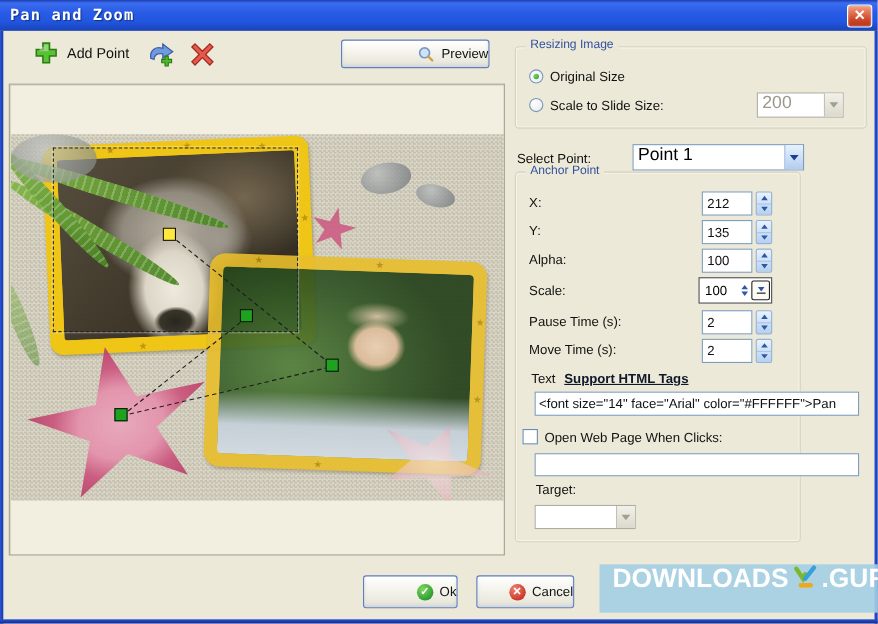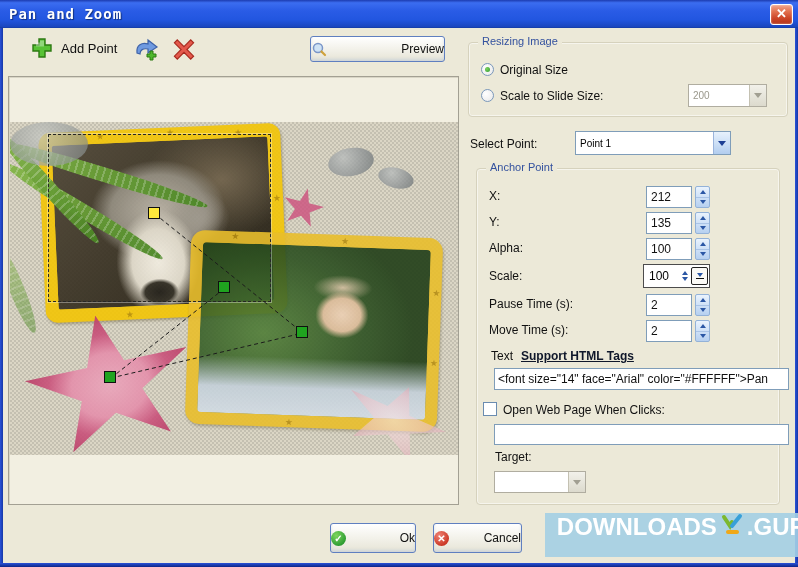--- a/index.html
+++ b/index.html
@@ -21,21 +21,21 @@
   .border-l { left:0; top:28px; width:3px; height:539px; }
   .border-r { right:0; top:28px; width:3px; height:539px; }
   .border-b { left:0; bottom:0; width:798px; height:4px; background:linear-gradient(180deg,#2a52d8,#0c2586); }
 
   
   .tb-item { position:absolute; display:flex; align-items:center; gap:7px; cursor:pointer; }
   .tb-label { font-size:13px; color:#111; }
   .btn { position:absolute; border:1px solid #5f7fc0; border-radius:3px;
     background:linear-gradient(180deg,#ffffff 0%,#f4f3ec 45%,#e6e4d6 100%);
     box-shadow:inset 0 -2px 3px rgba(180,195,220,.45), inset 0 1px 0 #fff;
-    display:flex; align-items:center; justify-content:space-between; gap:6px;
+    display:flex; align-items:center; justify-content:flex-end; gap:6px;
     font-size:12px; color:#111; cursor:pointer; }
 
   
   .canvas-panel { position:absolute; left:8px; top:76px; width:451px; height:429px;
     background:#f2efe1; border:1px solid #a3a093; box-shadow:inset 1px 1px 0 #d9d6c6; }
   .collage { position:absolute; left:1px; top:45px; width:448px; height:333px;
     background:repeating-conic-gradient(#c4c0b1 0% 25%, #dbd6c5 0% 50%);
     background-size:4px 4px; overflow:hidden; }
   .photo-frame { position:absolute; border-radius:12px; }
   .dog-frame { left:32px; top:6px; width:242px; height:190px; background:#f2c50a;
@@ -84,21 +84,21 @@
   .group { position:absolute; border:1px solid #d6d2bd; border-radius:4px;
     box-shadow:inset 0 0 0 1px rgba(255,255,255,.55); }
   .group-label { position:absolute; top:-8px; left:9px; background:#ece9d8; padding:0 4px;
     color:#33519e; font-size:11px; }
   .lbl { position:absolute; font-size:12px; color:#111; white-space:nowrap; }
   .radio { position:absolute; width:13px; height:13px; border-radius:50%; border:1px solid #7a98bb;
     background:radial-gradient(circle at 35% 35%, #fff 0%, #ececec 80%); cursor:pointer; }
   .radio.sel::after { content:''; position:absolute; left:3px; top:3px; width:5px; height:5px;
     border-radius:50%; background:radial-gradient(circle at 35% 35%, #7cd25e, #2f9a33); }
   .combo { position:absolute; background:#fff; border:1px solid #7f9db9; display:flex;
-    align-items:center; font-size:10px; cursor:pointer; }
+    font-size:16px; cursor:pointer; }
   .combo .val { padding-left:4px; flex:1 1 auto; overflow:hidden; white-space:nowrap; }
   .combo .arrow-btn { width:17px; align-self:stretch;
     background:linear-gradient(180deg,#e7f1fc 0%,#cde0f6 50%,#b2cdef 100%);
     border-left:1px solid #9ab4dc; display:flex; align-items:center; justify-content:center; }
   .combo .chev { width:0; height:0; border-left:4px solid transparent; border-right:4px solid transparent;
     border-top:5px solid #1c3f94; }
   .combo.disabled { border-color:#b0ada0; color:#9a988c; }
   .combo.disabled .arrow-btn { background:linear-gradient(180deg,#f2f1ea,#dcdacd);
     border-left:1px solid #c4c1b2; }
   .combo.disabled .chev { border-top-color:#a19f92; }
@@ -239,21 +239,21 @@
   </div>
 
   <span class="lbl" style="left:470px; top:137px;">Select Point:</span>
   <div class="combo" style="left:575px; top:131px; width:156px; height:24px;">
     <span class="val">Point 1</span>
     <span class="arrow-btn">
         <span class="chev"></span>
       </span>
   </div>
 
-  <div class="group" style="left:468px; top:168px; width:304px; height:337px;margin-left:8px;">
+  <div class="group" style="left:468px; top:156px; width:260px; height:337px;">
     <span class="group-label">Anchor Point</span>
 
     <span class="lbl" style="left:12px; top:20px;">X:</span>
     <div class="num-box" style="left:169px; top:17px;">212</div>
     <div class="spin" style="left:218px; top:17px;">
       <span class="half">
           <span class="tri-up"></span>
         </span>
       <span class="half">
           <span class="tri-down"></span>

